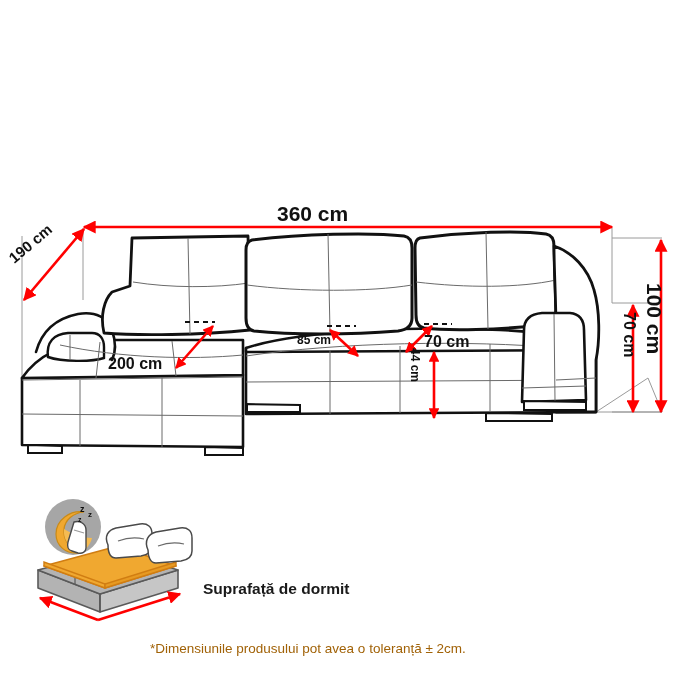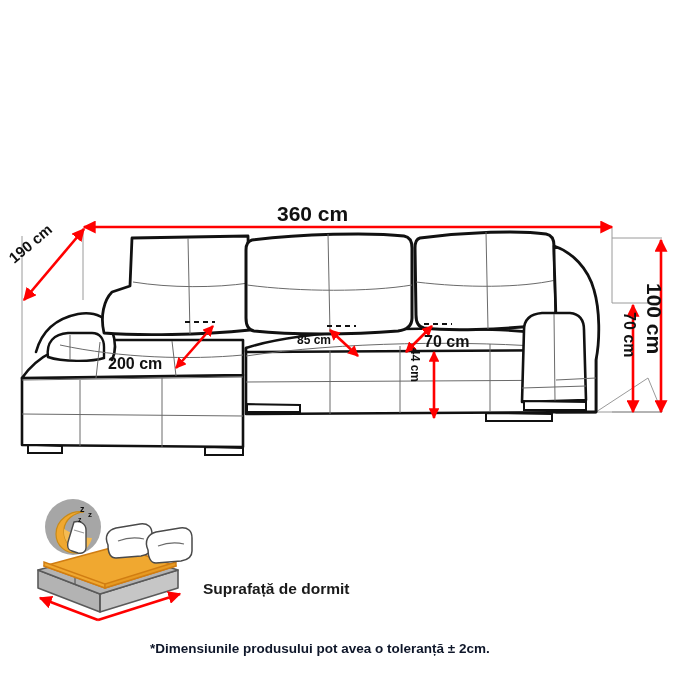--- a/index.html
+++ b/index.html
@@ -27,21 +27,21 @@
   .lbl-190{left:6px;top:254px;font-size:15px;transform:rotate(-40deg);transform-origin:left top;}
   .lbl-100{left:665px;top:283px;font-size:21px;transform:rotate(90deg);transform-origin:left top;}
   .lbl-70r{left:637px;top:312px;font-size:16px;transform:rotate(90deg);transform-origin:left top;}
   .lbl-150{left:108px;top:356px;font-size:16px;}
   .lbl-85{left:297px;top:334px;font-size:12px;}
   .lbl-70s{left:424px;top:334px;font-size:16px;}
   .lbl-44{left:421px;top:348px;font-size:12px;transform:rotate(90deg);transform-origin:left top;}
 
   .sleep-title{left:203px;top:543px;font-size:15.5px;font-weight:bold;color:#1a1a1a;margin-top:38px;}
   .sleep-dims{left:232px;top:566px;font-size:20px;font-weight:bold;}
-  .footer-note{left:150px;top:642px;font-size:13.5px;font-weight:bold;color:#0f172a;}
+  .footer-note{left:150px;top:642px;font-size:13.5px;font-weight:normal;color:#a16207;}
 </style>
 </head>
 <body>
 
 <div id="stage">
 
   <svg class="layer" viewBox="0 0 700 700">
 
     <g stroke="#9a9a9a" stroke-width="1" fill="none">
       <line x1="22" y1="236" x2="22" y2="406"></line>

